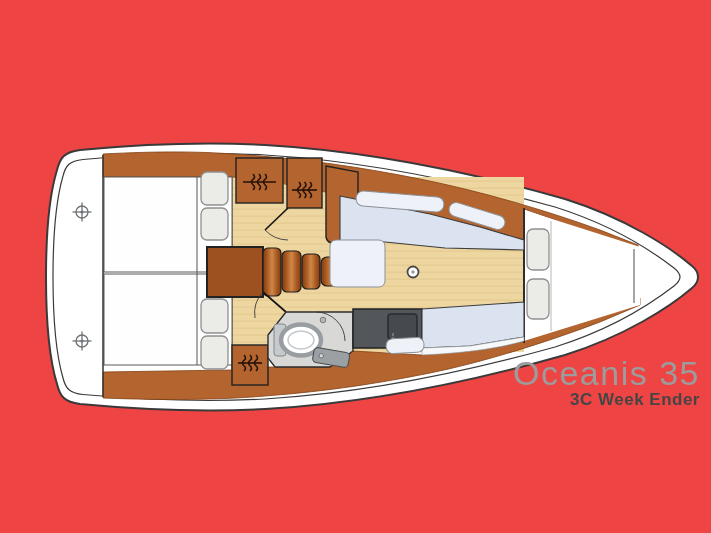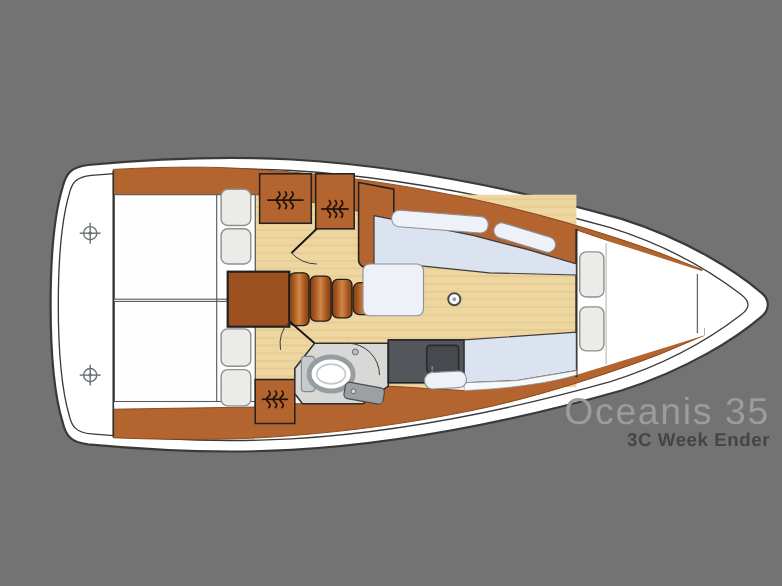--- a/index.html
+++ b/index.html
@@ -1,16 +1,16 @@
 <!DOCTYPE html>
 <html style="--c-outline: #3a3a3a; --c-line: #222222; --c-wood: #b4652f; --c-wood_dark: #813f12; --c-wood_deep: #9e5120; --c-wood_light: #cf8848; --c-floor: #eed6a0; --c-grain: #d9b97c; --c-settee: #dbe3f0; --c-settee_light: #eef2f8; --c-cushion_edge: #8b9097; --c-counter: #53575b; --c-sink: #464a4e; --c-bath: #d8d9d7; --c-fixture: #9aa0a4; --c-pillow: #ebebe8; --c-pillow_edge: #909090; --c-title: #9c9c9c; --c-subtitle: #454545;"><head>
 <meta charset="utf-8">
 <style>
   html,body{margin:0;padding:0;background:#fff;}
-  .stage{position:relative;width:711px;height:533px;background:#737373;overflow:hidden;
+  .stage{position:relative;width:711px;height:533px;background:#ef4444;overflow:hidden;
          font-family:"Liberation Sans",sans-serif;}
   svg{position:absolute;left:0;top:0;}
 
   .hull-outer{fill:#ffffff;stroke:var(--c-outline);stroke-width:2;}
   .hull-inner{fill:#ffffff;stroke:var(--c-outline);stroke-width:1.2;}
   .floorfill{fill:var(--c-floor);}
   .grainline{fill:var(--c-grain);}
   .band{fill:var(--c-wood);stroke:var(--c-wood_dark);stroke-width:0.8;}
   .wood-block{fill:var(--c-wood);stroke:var(--c-line);stroke-width:1.4;}
   .wood-deep{fill:var(--c-wood_deep);stroke:var(--c-line);stroke-width:2;}

